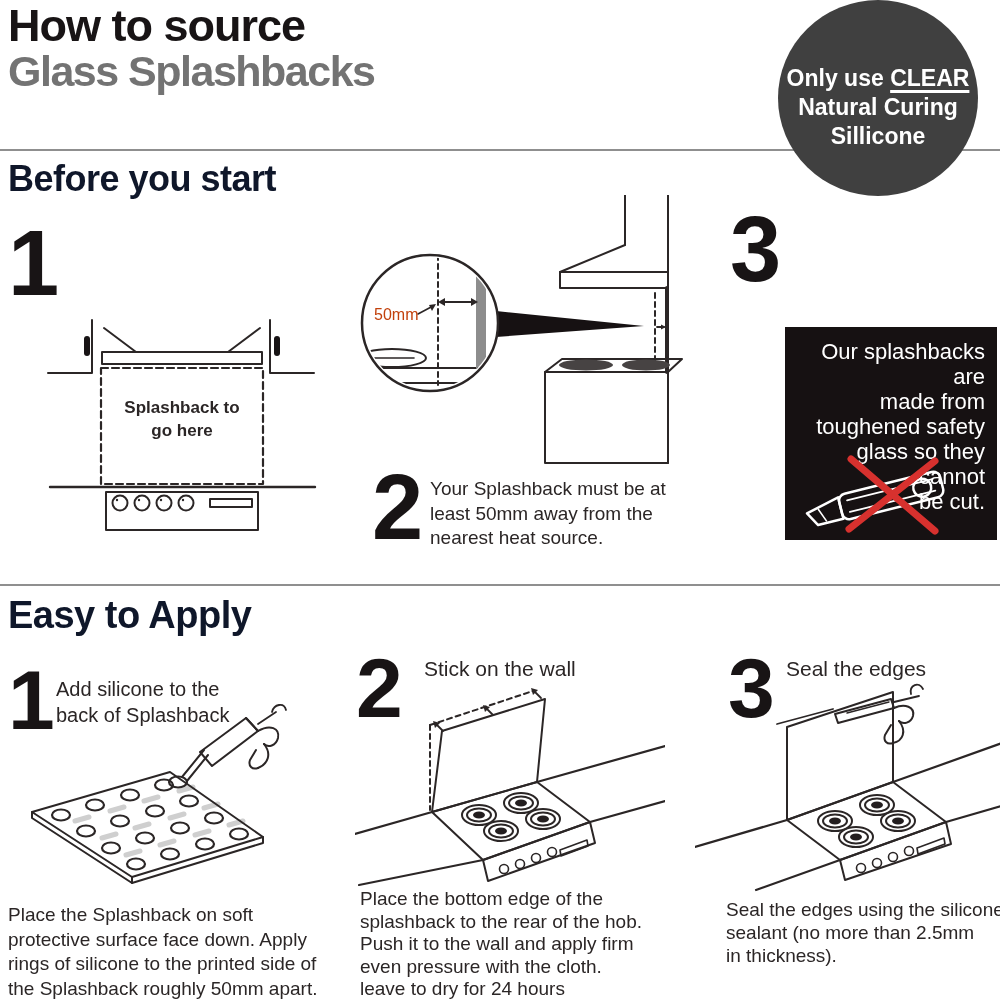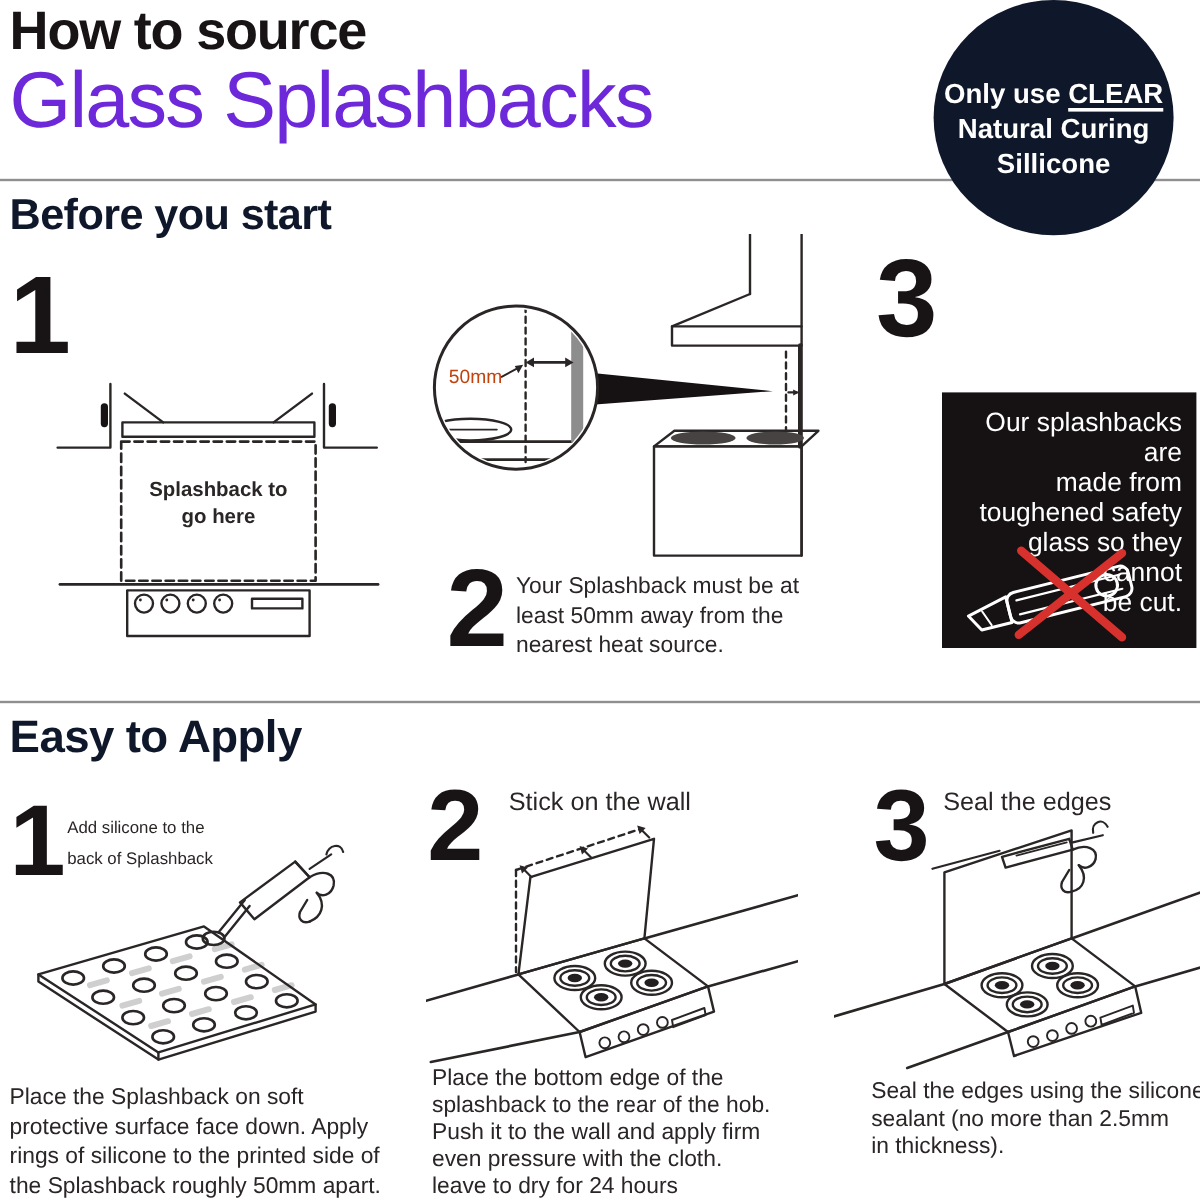--- a/index.html
+++ b/index.html
@@ -1,28 +1,28 @@
 <!DOCTYPE html>
 <html><head>
 <meta charset="utf-8">
 <style>
   html,body{margin:0;padding:0;background:#ffffff;}
   #canvas{position:relative;width:1000px;height:1000px;background:#ffffff;overflow:hidden;
           font-family:"Liberation Sans",sans-serif;color:#231f20;}
   .abs{position:absolute;}
   .pre{white-space:pre-line;}
   .h1a{font-size:45px;font-weight:bold;letter-spacing:-1px;color:#181415;line-height:1.05;}
-  .h1b{font-size:66px;font-weight:normal;letter-spacing:-1.5px;color:#6d28d9;line-height:1.0;}
+  .h1b{font-size:43px;font-weight:bold;letter-spacing:-1.5px;color:#737373;line-height:1.0;}
   .h2{font-size:36px;font-weight:bold;letter-spacing:-0.5px;color:#0f172a;}
   .num{font-weight:bold;font-size:92px;line-height:0.78;color:#181415;}
   .numsm{font-weight:bold;font-size:84px;line-height:0.78;color:#181415;}
   .body19{font-size:19px;line-height:24.5px;color:#2b2626;}
-  .title20{font-size:14px;line-height:26px;color:#2b2626;}
+  .title20{font-size:20px;line-height:26px;color:#2b2626;}
   .divider{left:0;width:1000px;height:2px;background:#8f8f8f;}
-  .badge{left:778px;top:0;width:200px;height:196px;border-radius:50%;background:#0f172a;z-index:3;
+  .badge{left:778px;top:0;width:200px;height:196px;border-radius:50%;background:#404040;z-index:3;
          text-align:center;}
   .badge-text{padding-top:64px;font-size:23px;line-height:29px;font-weight:bold;color:#ffffff;}
   .badge .u{text-decoration:underline;text-decoration-thickness:2.5px;text-underline-offset:4px;}
   .warnbox{left:785px;top:327px;width:212px;height:213px;background:#161112;}
   .warntext{position:absolute;top:12px;right:12px;left:8px;text-align:right;color:#ffffff;
             font-size:22px;line-height:25px;}
   .diaglabel{font-size:17px;line-height:23px;text-align:center;color:#2b2626;}
   .mm{font-size:16px;color:#c2410c;}
   svg{display:block;}
 </style>

